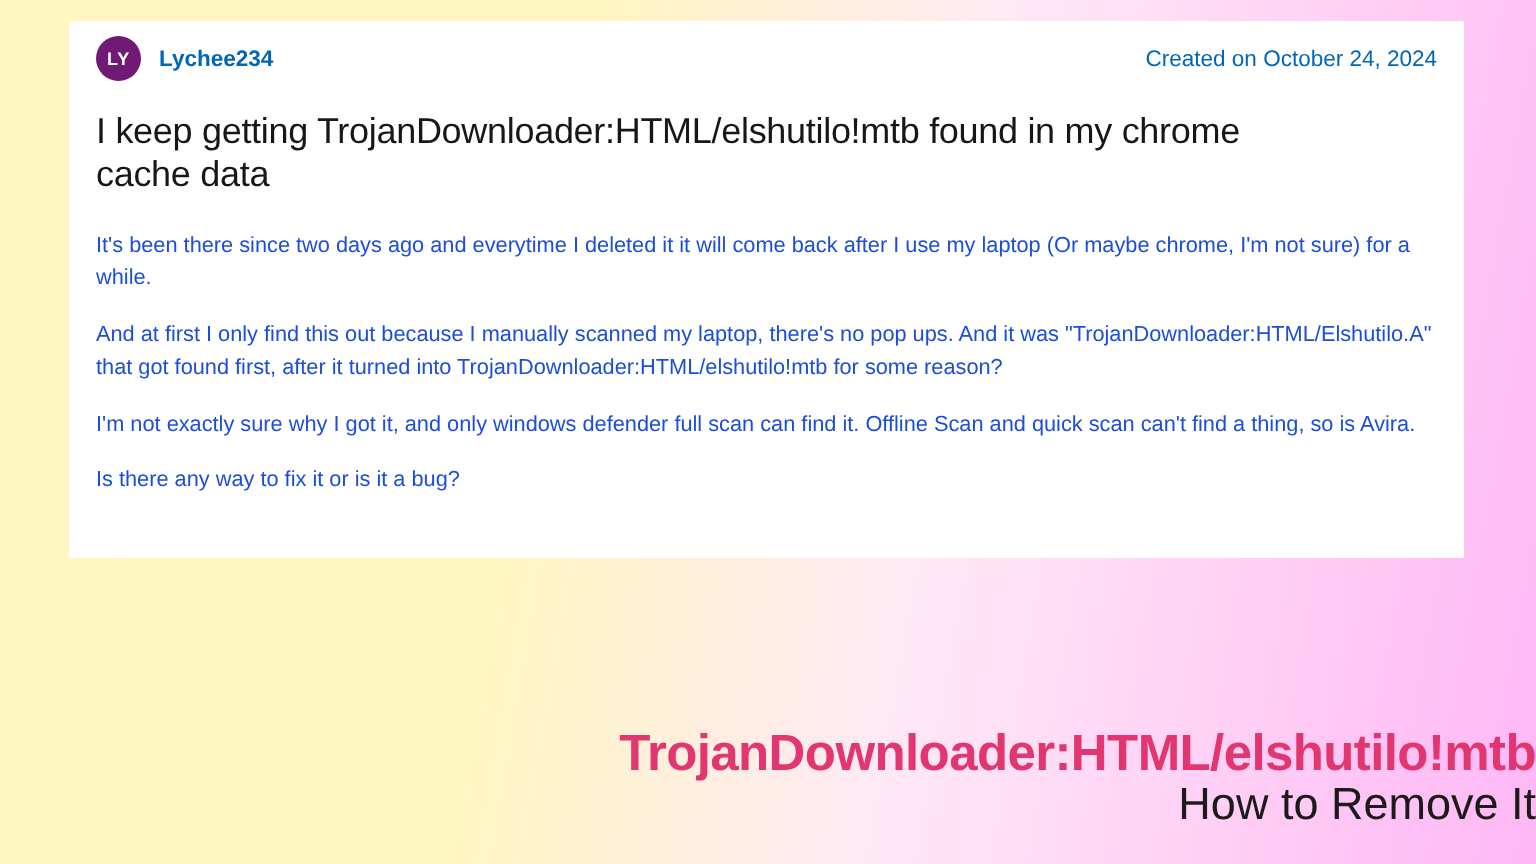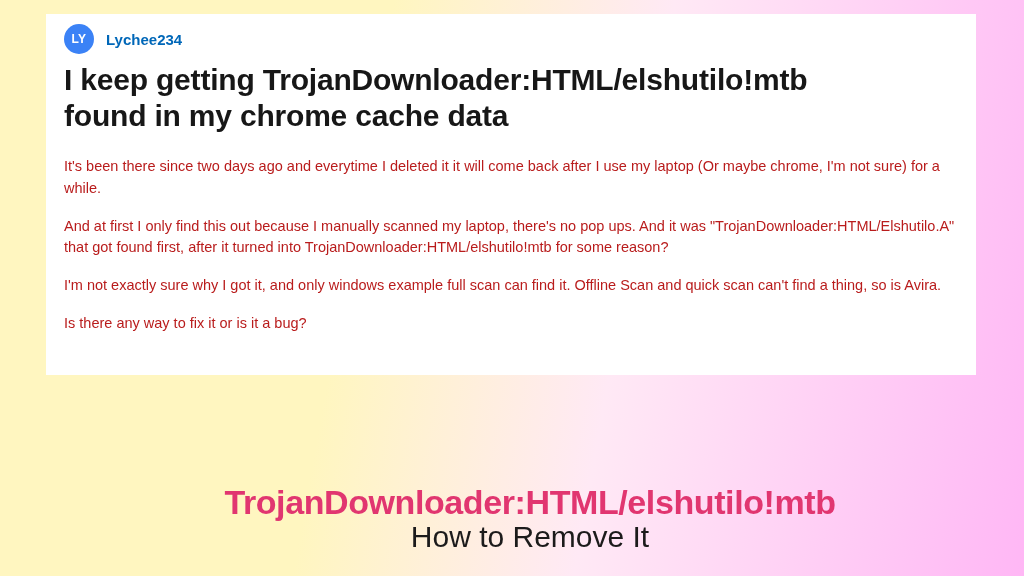--- a/index.html
+++ b/index.html
@@ -22,36 +22,36 @@
     background: #ffffff;
     width: 930px;
     padding: 10px 18px 24px 18px;
     position: relative;
     z-index: 2;
   }
   .head-row { display:flex; align-items:center; justify-content:space-between; }
   .author { display:flex; align-items:center; gap:12px; }
   .avatar {
     width:30px; height:30px; border-radius:50%;
-    background:#3b82f6; color:#fff;
+    background:#701a75; color:#fff;
     display:flex; align-items:center; justify-content:center;
     font-size:12px; font-weight:600; letter-spacing:0.5px;
   }
   .author-name { color:#0067b8; font-weight:600; font-size:15px;text-align:right; }
   .created { color:#0067b8; font-size:15px; }
   .title {
-    color:#171717; font-size:30px; font-weight:700; line-height:1.2;
-    margin-top:8px; max-width:780px; letter-spacing:-0.2px;
+    color:#171717; font-size:24px; font-weight:400; line-height:1.2;
+    margin-top:20px; max-width:780px; letter-spacing:-0.2px;
   }
-  .body { margin-top:22px; color:#b91c1c; font-size:14.5px; line-height:1.5; }
+  .body { margin-top:22px; color:#1d4ed8; font-size:14.5px; line-height:1.5; }
   .body p { margin-bottom:16px; }
 
   .footer {
     position:absolute; left:0; right:0; bottom:22px;
-    text-align:center; z-index:3;padding-left:36px;
+    text-align:right; z-index:3;padding-left:36px;
   }
   .footer .line1 {
     color:#e13670; font-weight:800; font-size:34px; letter-spacing:-0.4px;
   }
   .footer .line2 {
     color:#1c1b1b; font-weight:400; font-size:30px; margin-top:-2px;
   }
 </style>
 </head>
 <body>
@@ -70,28 +70,29 @@
       </g>
     </svg>
   </div>
 
   <div class="card">
     <div class="head-row">
       <div class="author">
         <div class="avatar">LY</div>
         <span class="author-name">Lychee234</span>
       </div>
+      <span class="created">Created on October 24, 2024</span>
     </div>
 
     <h1 class="title">I keep getting TrojanDownloader:HTML/elshutilo!mtb found in my chrome cache data</h1>
 
     <div class="body">
       <p>It's been there since two days ago and everytime I deleted it it will come back after I use my laptop (Or maybe chrome, I'm not sure) for a while.</p>
       <p>And at first I only find this out because I manually scanned my laptop, there's no pop ups. And it was "TrojanDownloader:HTML/Elshutilo.A" that got found first, after it turned into TrojanDownloader:HTML/elshutilo!mtb for some reason?</p>
-      <p>I'm not exactly sure why I got it, and only windows example full scan can find it. Offline Scan and quick scan can't find a thing, so is Avira.</p>
+      <p>I'm not exactly sure why I got it, and only windows defender full scan can find it. Offline Scan and quick scan can't find a thing, so is Avira.</p>
       <p>Is there any way to fix it or is it a bug?</p>
     </div>
   </div>
 
   <div class="footer">
     <div class="line1">TrojanDownloader:HTML/elshutilo!mtb</div>
     <div class="line2">How to Remove It</div>
   </div>
 
 </div>

